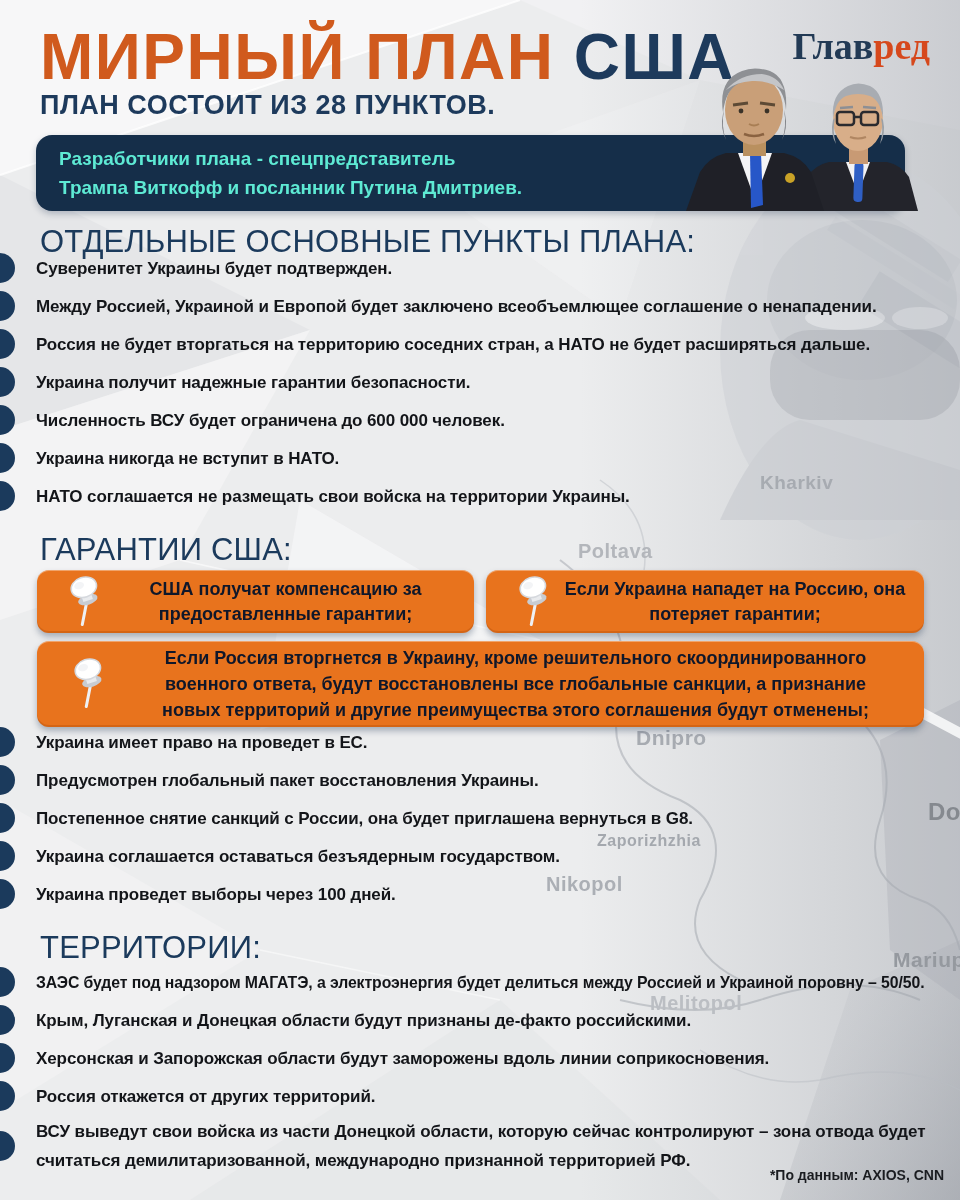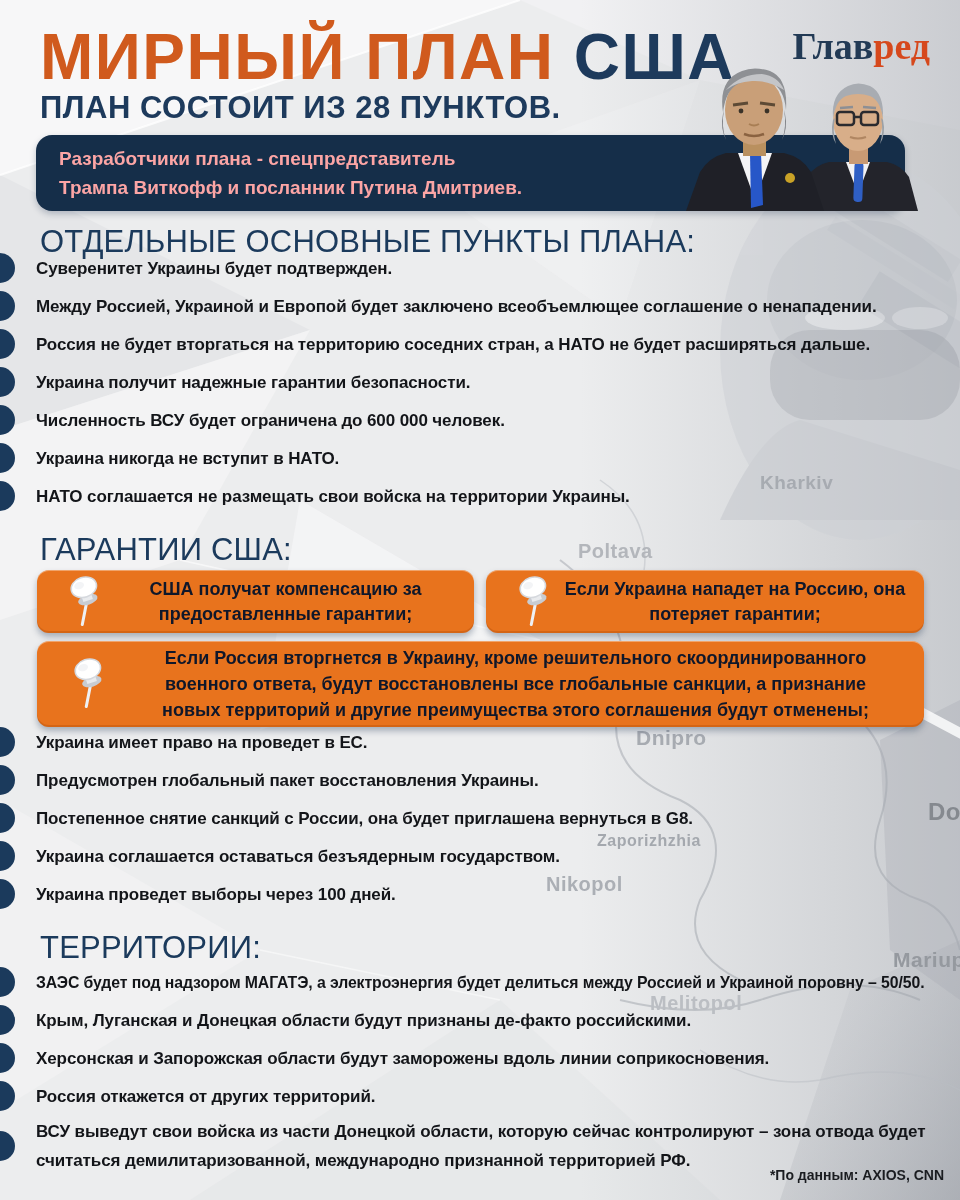--- a/index.html
+++ b/index.html
@@ -10,23 +10,23 @@
   
   .maplabel{position:absolute;z-index:1;color:#a7abb1;font-weight:700;letter-spacing:.5px;}
 
   
   .logo{position:absolute;top:24px;right:30px;z-index:4;font-family:"Liberation Serif",serif;font-weight:700;font-size:38px;letter-spacing:0;}
   .logo .lg-dark{color:#223a55;}
   .logo .lg-accent{color:#d6481c;}
   .title{position:absolute;top:24px;left:40px;z-index:3;font-size:64px;line-height:66px;font-weight:700;letter-spacing:1.5px;white-space:nowrap;}
   .title .t-accent{color:#d05a1d;margin-top:36px;}
   .title .t-dark{color:#1d3a5c;}
-  .subtitle{position:absolute;top:90px;left:40px;z-index:3;font-size:31px;font-weight:700;color:#1d3a5c;letter-spacing:.5px;white-space:nowrap;}
+  .subtitle{position:absolute;top:90px;left:40px;z-index:3;font-size:27px;font-weight:700;color:#1d3a5c;letter-spacing:.5px;white-space:nowrap;}
   .banner{position:absolute;top:135px;left:36px;width:869px;height:76px;z-index:2;background:#152e49;border-radius:16px;box-shadow:0 3px 6px rgba(20,40,70,.25);}
-  .banner-text{padding:9px 0 0 23px;color:#fca5a5;font-size:19px;line-height:29px;font-weight:700;}
+  .banner-text{padding:9px 0 0 23px;color:#5eead4;font-size:19px;line-height:29px;font-weight:700;}
   .photos{position:absolute;top:60px;left:630px;width:290px;height:151px;z-index:3;}
 
   
   .sec-heading{position:absolute;left:40px;z-index:3;font-size:31px;font-weight:400;color:#1b3a5c;letter-spacing:.2px;white-space:nowrap;}
   .h-main{top:224px;}
   .h-guar{top:532px;}
   .h-terr{top:930px;}
 
   
   .blist{position:absolute;left:0;right:0;z-index:3;}

